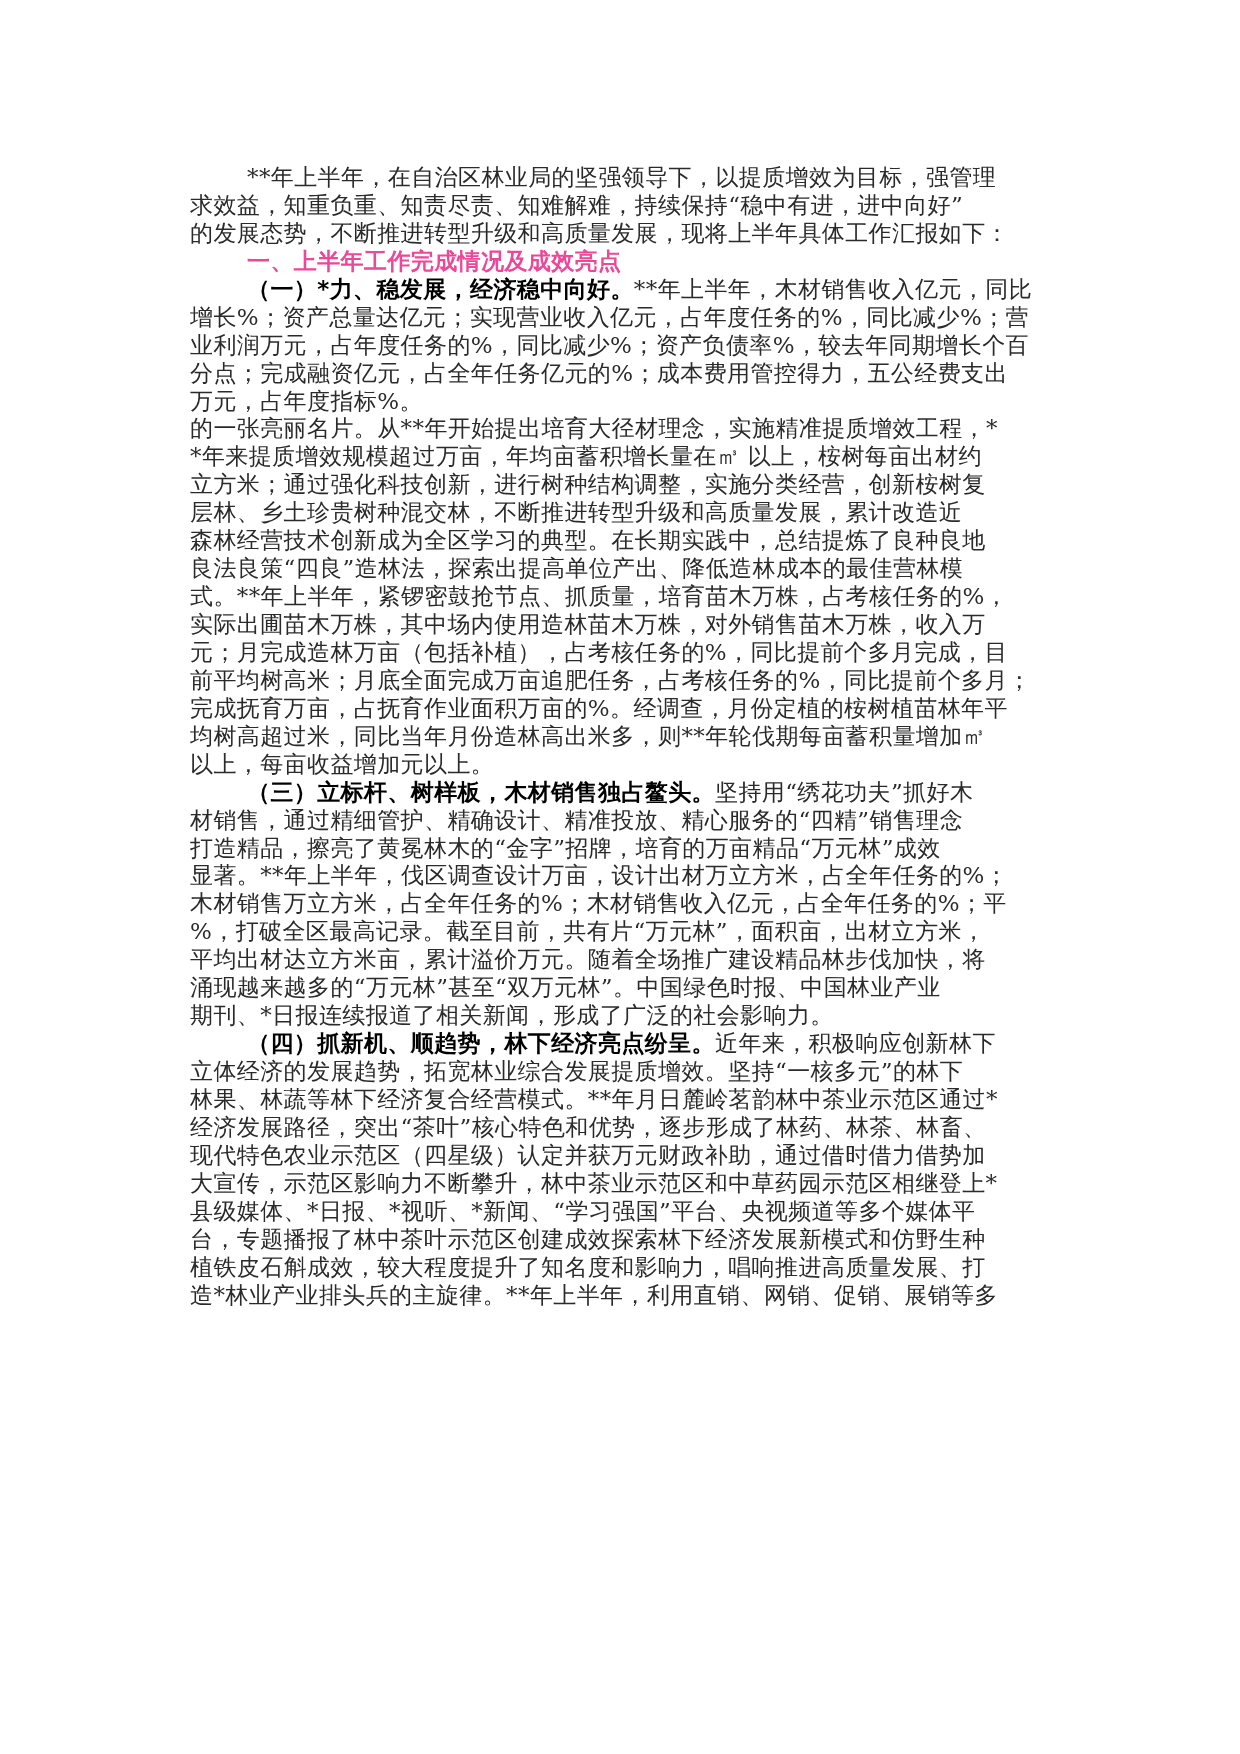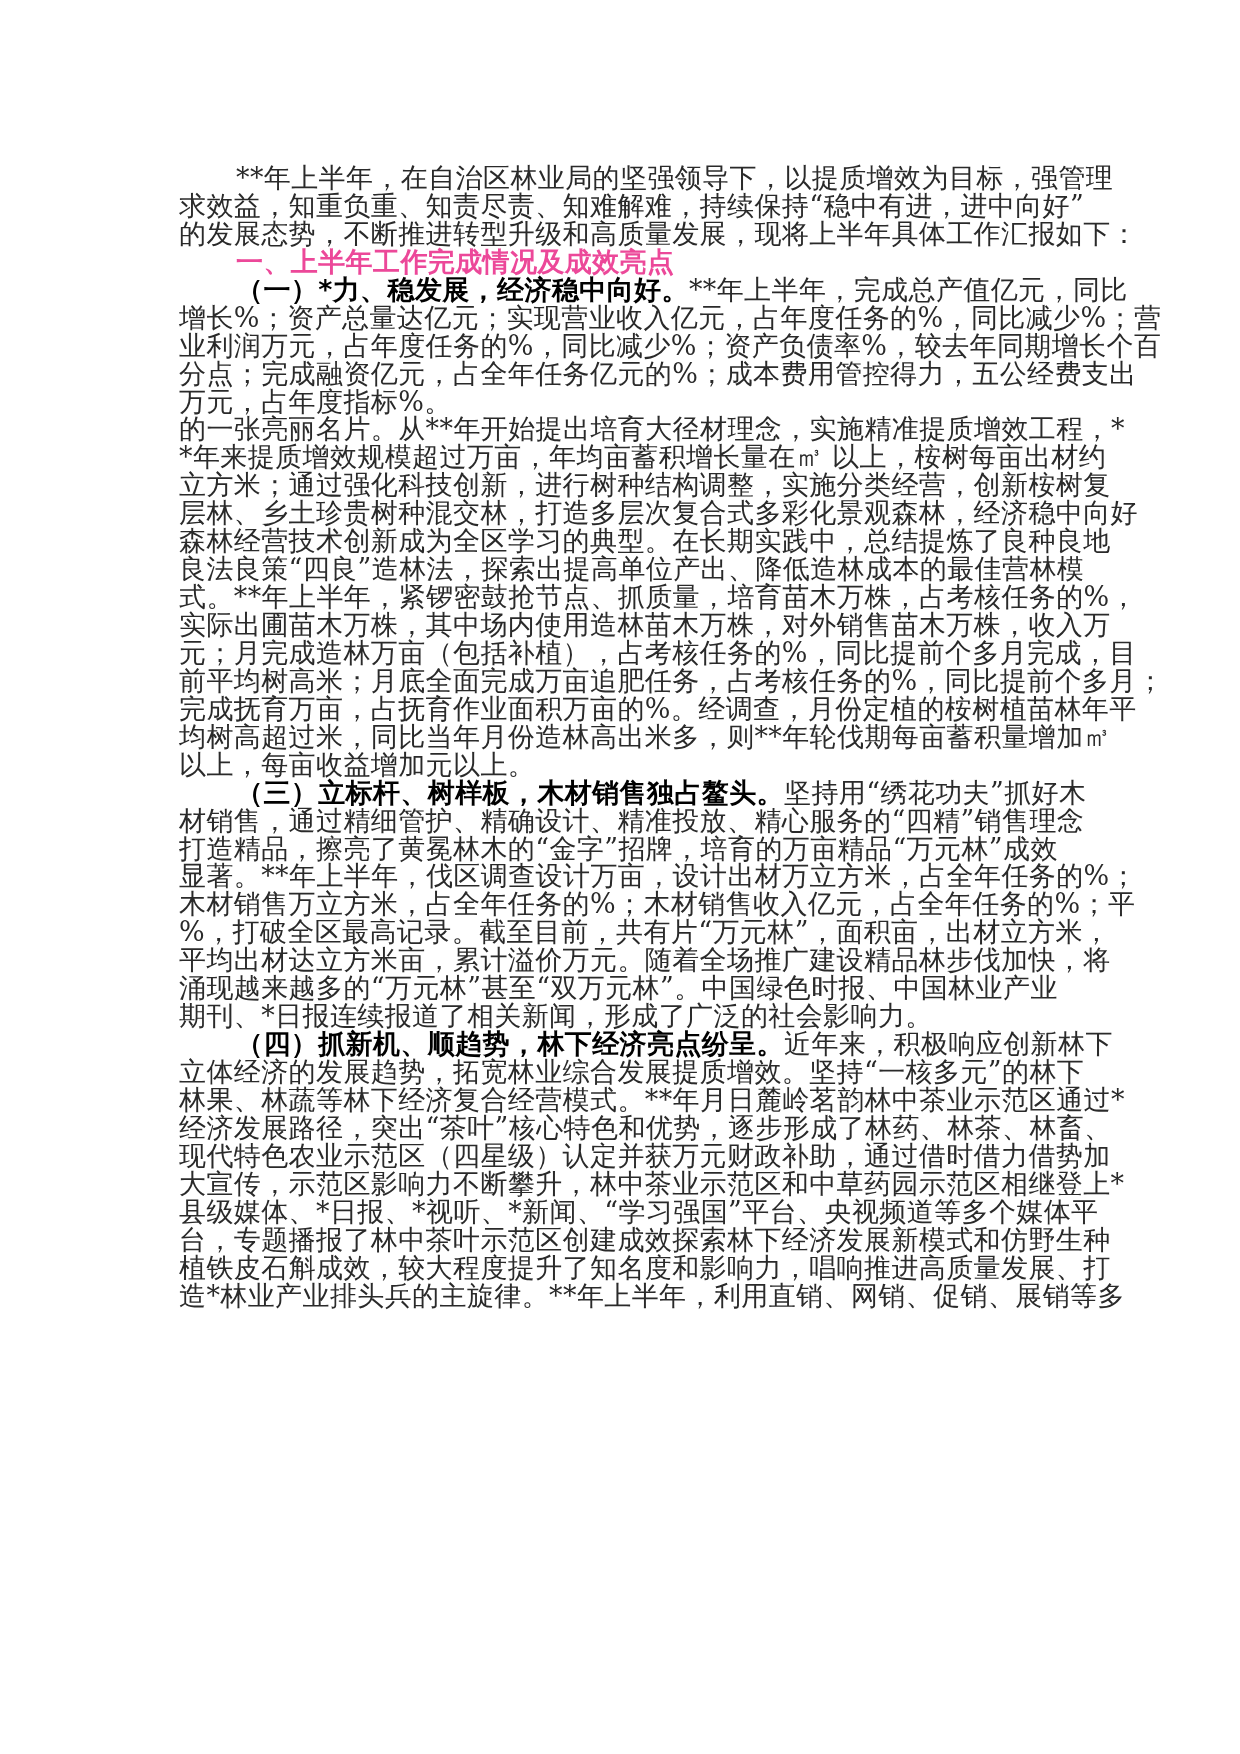--- a/index.html
+++ b/index.html
@@ -8,25 +8,25 @@
       background: #ffffff;
     }
     body {
       width: 1240px;
       height: 1754px;
       position: relative;
       overflow: hidden;
     }
     .page {
       position: absolute;
-      left: 179px;
+      left: 190px;
       top: 164px;
       width: 860px;
       font-family: "DejaVu Serif", "Liberation Serif", serif;
-      font-size: 27px;
+      font-size: 23px;
       line-height: 27.95px;
       color: #2a2a2a;
       letter-spacing: 0.4px;
     }
     .para {
       margin: 0;
       padding: 0;
     }
     .line {
       display: block;
@@ -56,32 +56,32 @@
     <span class="line indent">**年上半年，在自治区林业局的坚强领导下，以提质增效为目标，强管理</span>
     <span class="line">求效益，知重负重、知责尽责、知难解难，持续保持“稳中有进，进中向好”</span>
     <span class="line">的发展态势，不断推进转型升级和高质量发展，现将上半年具体工作汇报如下：</span>
   </div>
 
   <div class="para">
     <span class="line indent heading">一、上半年工作完成情况及成效亮点</span>
   </div>
 
   <div class="para">
-    <span class="line indent"><span class="lead">（一）*力、稳发展，经济稳中向好。</span><span>**年上半年，完成总产值亿元，同比</span></span>
+    <span class="line indent"><span class="lead">（一）*力、稳发展，经济稳中向好。</span><span>**年上半年，木材销售收入亿元，同比</span></span>
     <span class="line">增长%；资产总量达亿元；实现营业收入亿元，占年度任务的%，同比减少%；营</span>
     <span class="line">业利润万元，占年度任务的%，同比减少%；资产负债率%，较去年同期增长个百</span>
     <span class="line">分点；完成融资亿元，占全年任务亿元的%；成本费用管控得力，五公经费支出</span>
     <span class="line">万元，占年度指标%。</span>
   </div>
 
   <div class="para">
     <span class="line">的一张亮丽名片。从**年开始提出培育大径材理念，实施精准提质增效工程，*</span>
     <span class="line">*年来提质增效规模超过万亩，年均亩蓄积增长量在㎥ 以上，桉树每亩出材约</span>
     <span class="line">立方米；通过强化科技创新，进行树种结构调整，实施分类经营，创新桉树复</span>
-    <span class="line">层林、乡土珍贵树种混交林，打造多层次复合式多彩化景观森林，经济稳中向好</span>
+    <span class="line">层林、乡土珍贵树种混交林，不断推进转型升级和高质量发展，累计改造近</span>
     <span class="line">森林经营技术创新成为全区学习的典型。在长期实践中，总结提炼了良种良地</span>
     <span class="line">良法良策“四良”造林法，探索出提高单位产出、降低造林成本的最佳营林模</span>
     <span class="line">式。**年上半年，紧锣密鼓抢节点、抓质量，培育苗木万株，占考核任务的%，</span>
     <span class="line">实际出圃苗木万株，其中场内使用造林苗木万株，对外销售苗木万株，收入万</span>
     <span class="line">元；月完成造林万亩（包括补植），占考核任务的%，同比提前个多月完成，目</span>
     <span class="line">前平均树高米；月底全面完成万亩追肥任务，占考核任务的%，同比提前个多月；</span>
     <span class="line">完成抚育万亩，占抚育作业面积万亩的%。经调查，月份定植的桉树植苗林年平</span>
     <span class="line">均树高超过米，同比当年月份造林高出米多，则**年轮伐期每亩蓄积量增加㎥</span>
     <span class="line">以上，每亩收益增加元以上。</span>
   </div>

